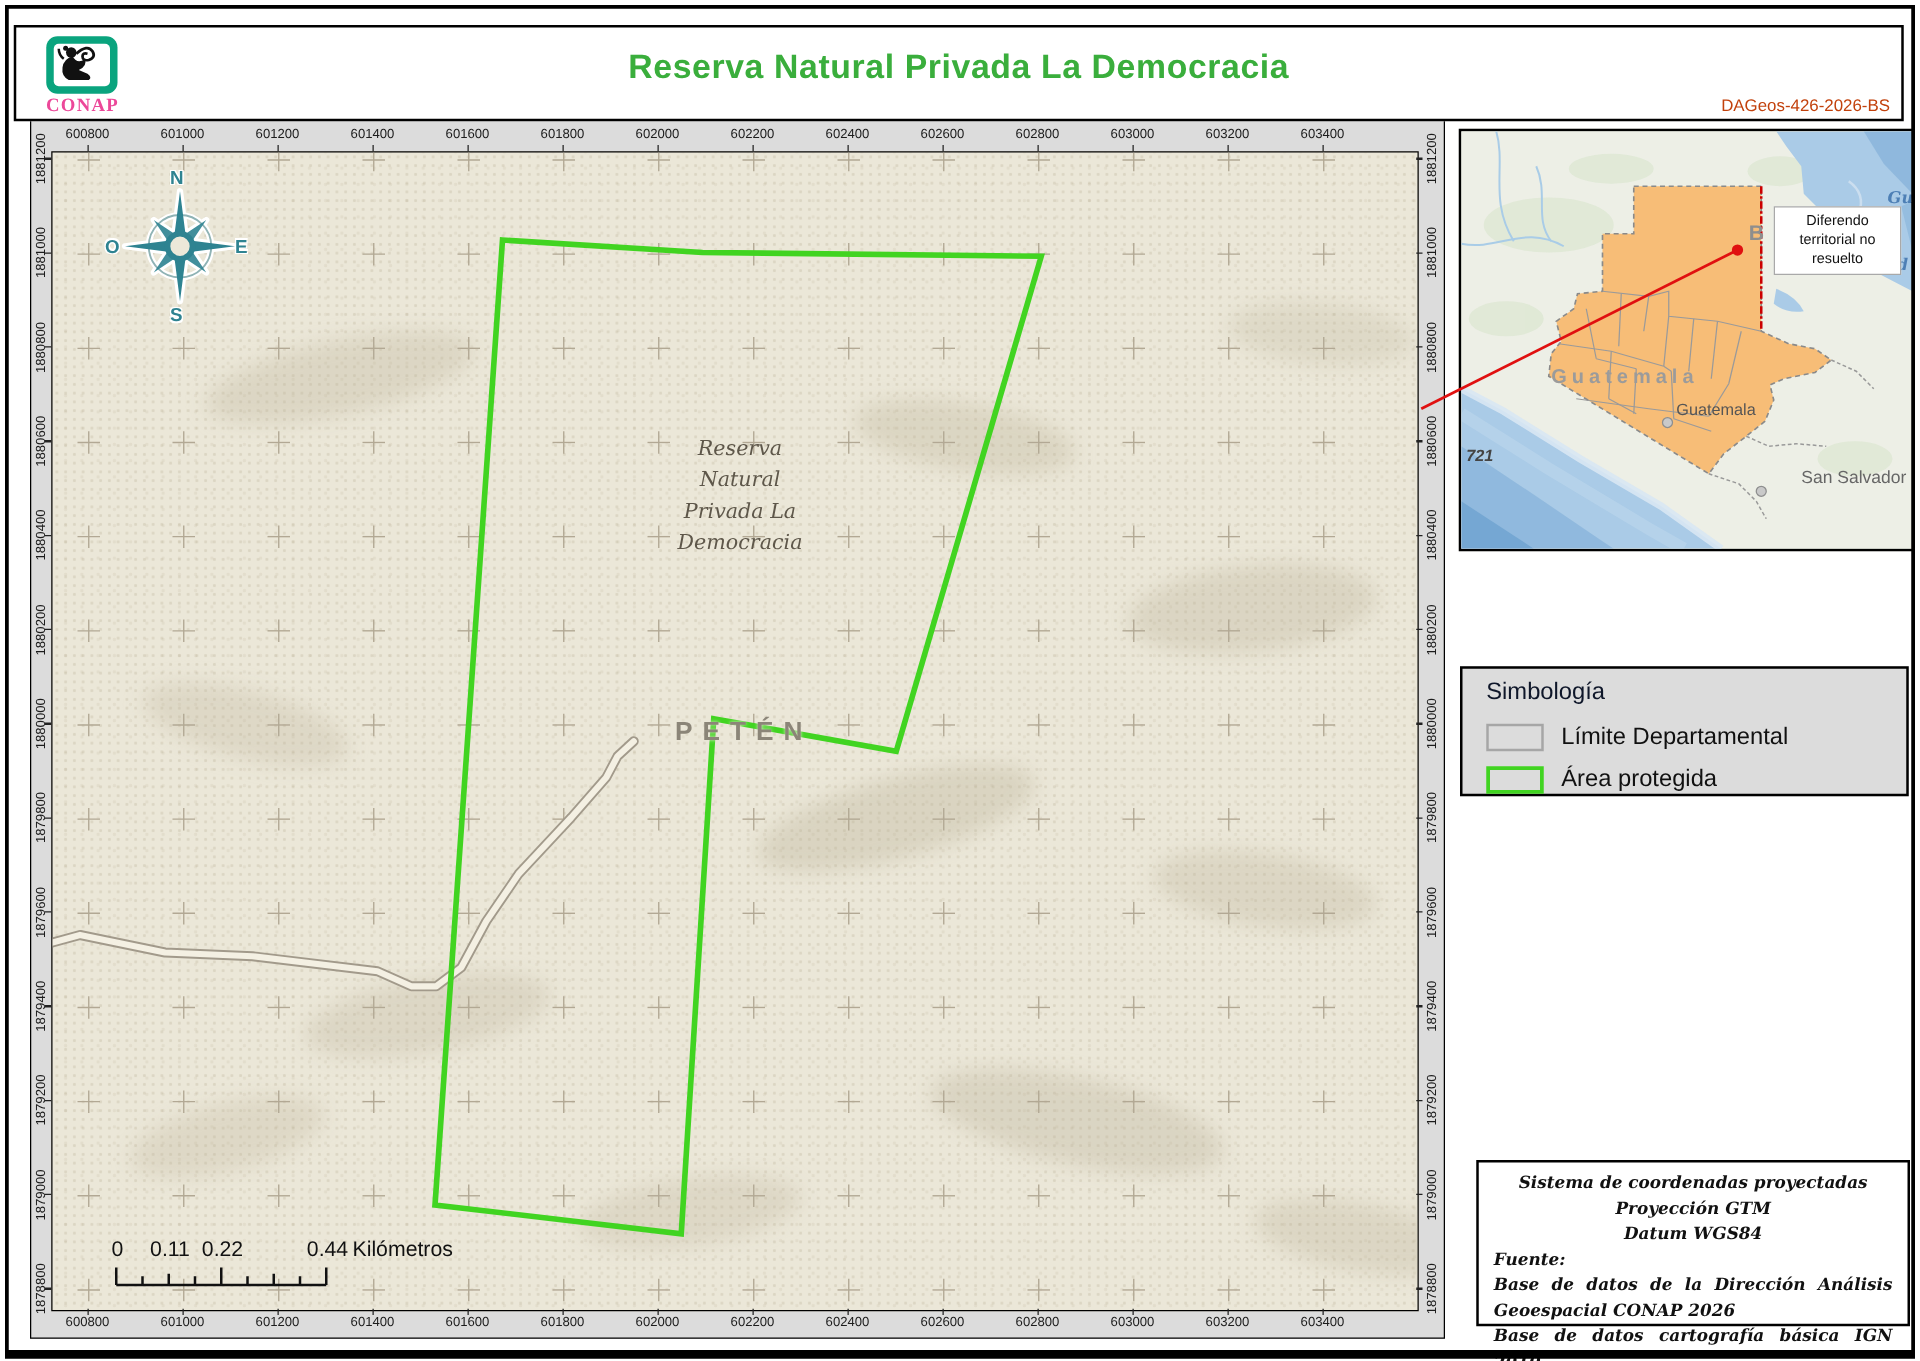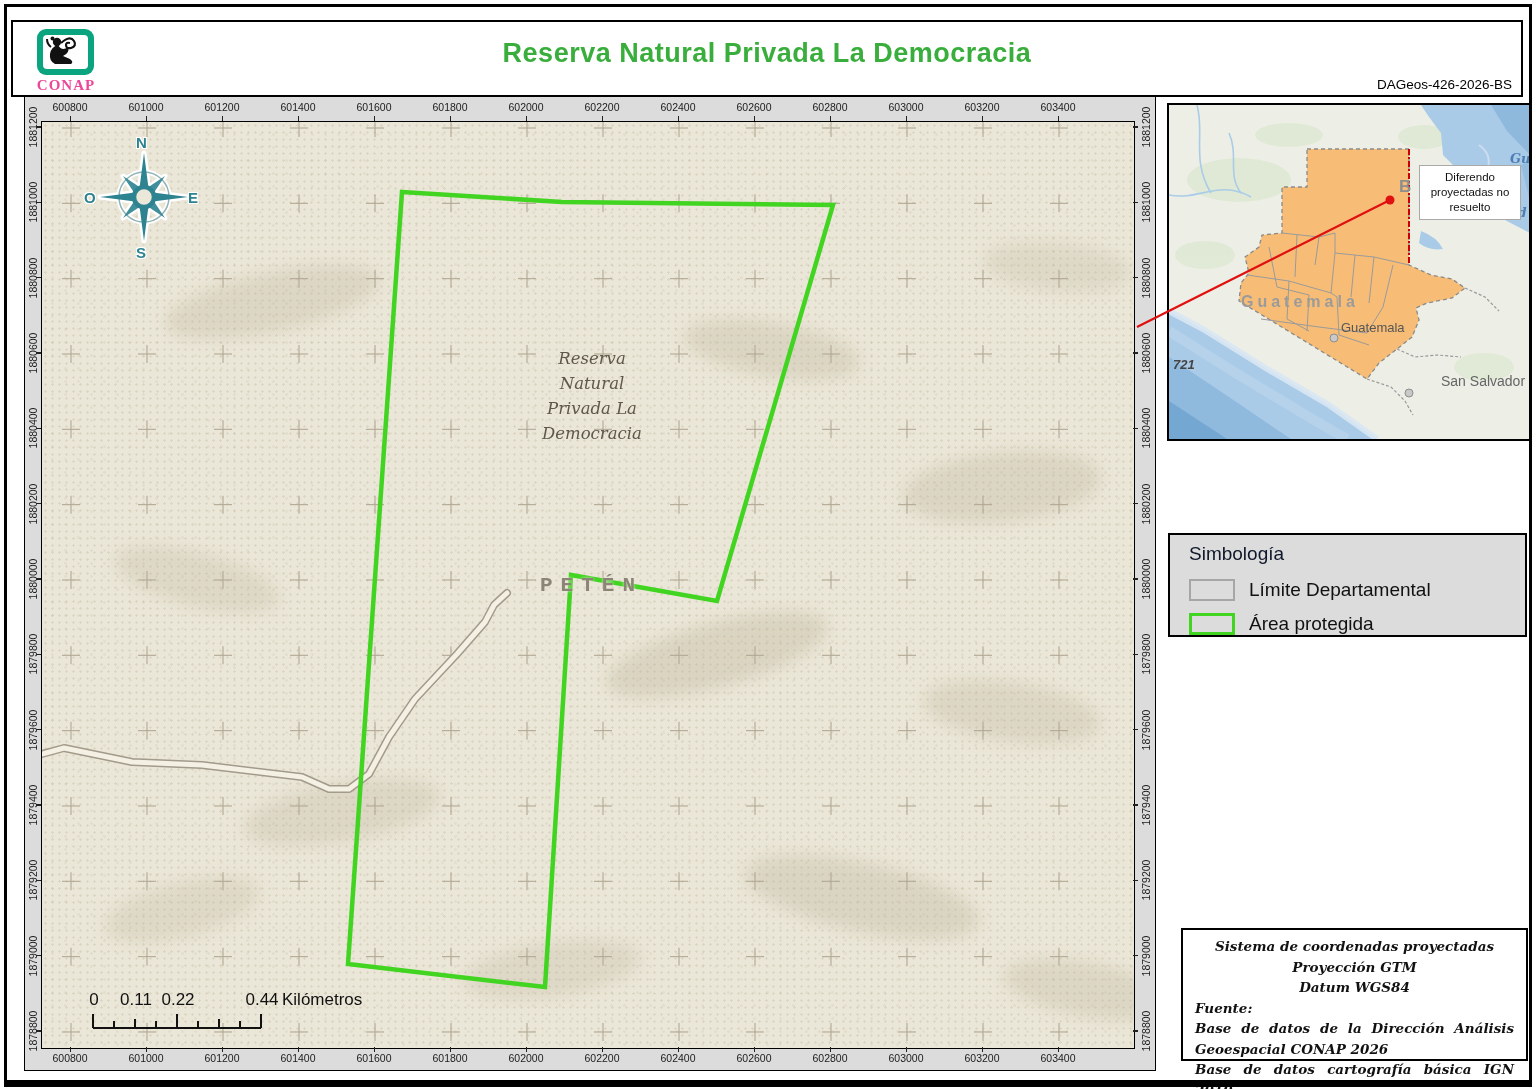--- a/index.html
+++ b/index.html
@@ -5,21 +5,21 @@
   html,body{margin:0;padding:0;background:#fff;}
   .page{position:relative;width:1536px;height:1089px;background:#fff;overflow:hidden;
         font-family:"Liberation Sans",sans-serif;}
   .outer-border{position:absolute;left:4px;top:4px;right:4px;bottom:2px;
         border:3px solid #000;border-bottom-width:7px;pointer-events:none;z-index:40;}
   
   .header{position:absolute;left:11px;top:20px;width:1508px;height:73px;background:#fff;
         border:2px solid #000;z-index:5;}
   .title{position:absolute;left:0;right:0;top:16px;text-align:center;
         font-size:27px;font-weight:600;letter-spacing:.5px;color:#3aae3c;}
-  .map-code{position:absolute;right:9px;bottom:3px;font-size:13.5px;color:#000000;}
+  .map-code{position:absolute;right:9px;bottom:3px;font-size:13.5px;color:#c2410c;}
   .logo{position:absolute;left:18px;top:5px;width:70px;height:66px;text-align:center;}
   .logo-box{position:absolute;left:6px;top:2px;width:57px;height:46px;border-radius:9px;
         background:#0aa47e;}
   .logo-box-inner{position:absolute;left:6px;top:6px;right:6px;bottom:6px;background:#fff;border-radius:4px;}
   .logo-text{position:absolute;left:0;top:50px;width:70px;font-family:"Liberation Serif",serif;
         font-weight:700;font-size:15px;color:#ec4899;letter-spacing:1px;}
   
   .band{position:absolute;left:24px;top:95px;width:1132px;height:976px;background:#dcdcdc;
         border:1.5px solid #000;box-sizing:border-box;}
   .tick-label{position:absolute;font-size:10.5px;color:#1c1c1c;text-align:center;white-space:nowrap;}
@@ -28,21 +28,21 @@
   .inner-map{position:absolute;left:16px;top:25px;width:1092px;height:926px;background:#ebe7d8;
         border:1px solid #000;box-sizing:content-box;overflow:hidden;
         background-image:radial-gradient(rgba(158,146,114,.20) 1px,transparent 1.4px),
                          radial-gradient(rgba(168,156,124,.13) 1.2px,transparent 1.6px);
         background-size:7px 7px,13px 13px;background-position:0 0,4px 6px;}
   .smudge{position:absolute;border-radius:50%;filter:blur(8px);}
   .map-svg{position:absolute;left:0;top:0;}
   .reserve-label{position:absolute;left:470px;top:224px;width:160px;text-align:center;
         font-family:"DejaVu Serif",serif;font-style:italic;font-size:16.5px;line-height:25px;
         color:#5e574a;}
-  .dept-label{position:absolute;left:498px;top:452px;font-family:Liberation Mono, monospace;
+  .dept-label{position:absolute;left:498px;top:452px;font-family:Liberation Sans, sans-serif;
         font-weight:700;font-size:21px;letter-spacing:8px;color:#8b8578;
         text-shadow:0 0 3px #ebe7d8;}
   
   .compass{position:absolute;left:44px;top:14px;width:116px;height:126px;}
   .compass span{position:absolute;font-weight:700;font-size:15px;color:#2e8391;
         text-shadow:-1px -1px 0 #fff,1px -1px 0 #fff,-1px 1px 0 #fff,1px 1px 0 #fff;}
   
   .scalebar{position:absolute;left:50px;top:868px;width:340px;height:42px;}
   .scalebar .sb-label{position:absolute;top:0;font-size:17px;color:#111;transform:translateX(-50%);}
   .scalebar .sb-unit{position:absolute;top:0;left:190px;font-size:17px;color:#111;}
@@ -711,21 +711,21 @@
     <span class="ilabel lbl-country" style="left:72px;top:188px;">Guatemala</span>
     <span class="ilabel lbl-city" style="left:172px;top:215px;">Guatemala</span>
     <span class="ilabel lbl-city2" style="left:246px;top:268px;">San Salvador</span>
     <span class="ilabel lbl-ref" style="left:4px;top:252px;">721</span>
     <span class="ilabel lbl-b" style="left:230px;top:72px;">B</span>
     <span class="ilabel lbl-ho" style="left:330px;top:216px;">Ho</span>
     <span class="ilabel lbl-blue" style="left:318px;top:100px;">Hond</span>
     <span class="ilabel lbl-blue" style="left:341px;top:46px;">Gu</span>
     <div class="note-box">
       <div>Diferendo</div>
-      <div>proyectadas no</div>
+      <div>territorial no</div>
       <div>resuelto</div>
     </div>
   </div>
 
   <svg class="leader-svg">
     <line x1="1390" y1="200" x2="1137" y2="327" stroke="#e01010" stroke-width="2.2"></line>
     <circle cx="1390" cy="200" r="4.5" fill="#e01010"></circle>
   </svg>
 
   <div class="legend">

